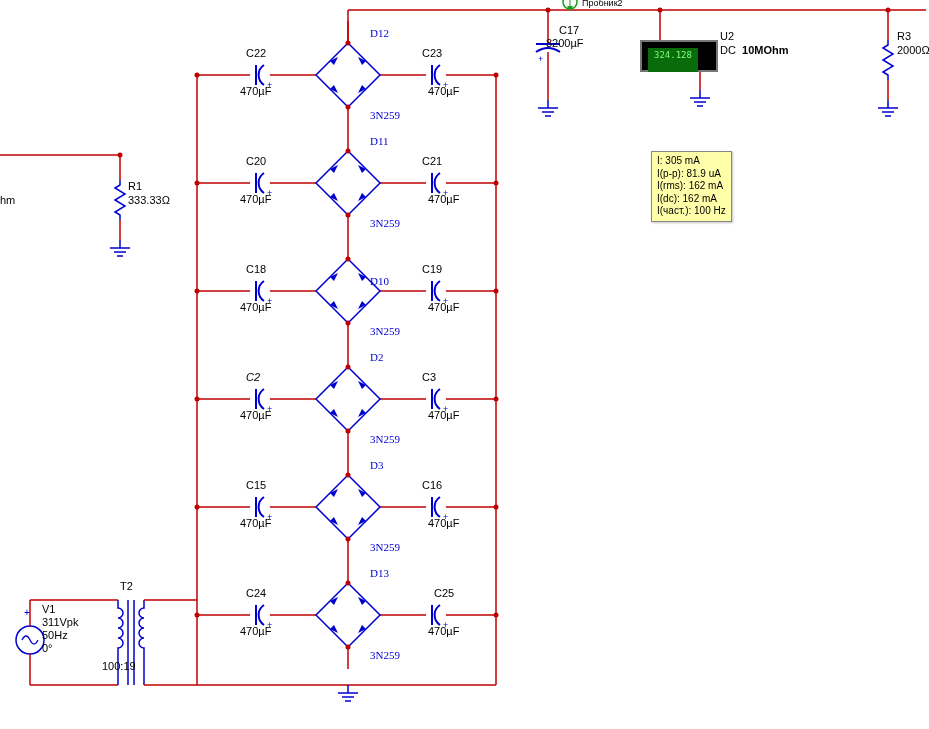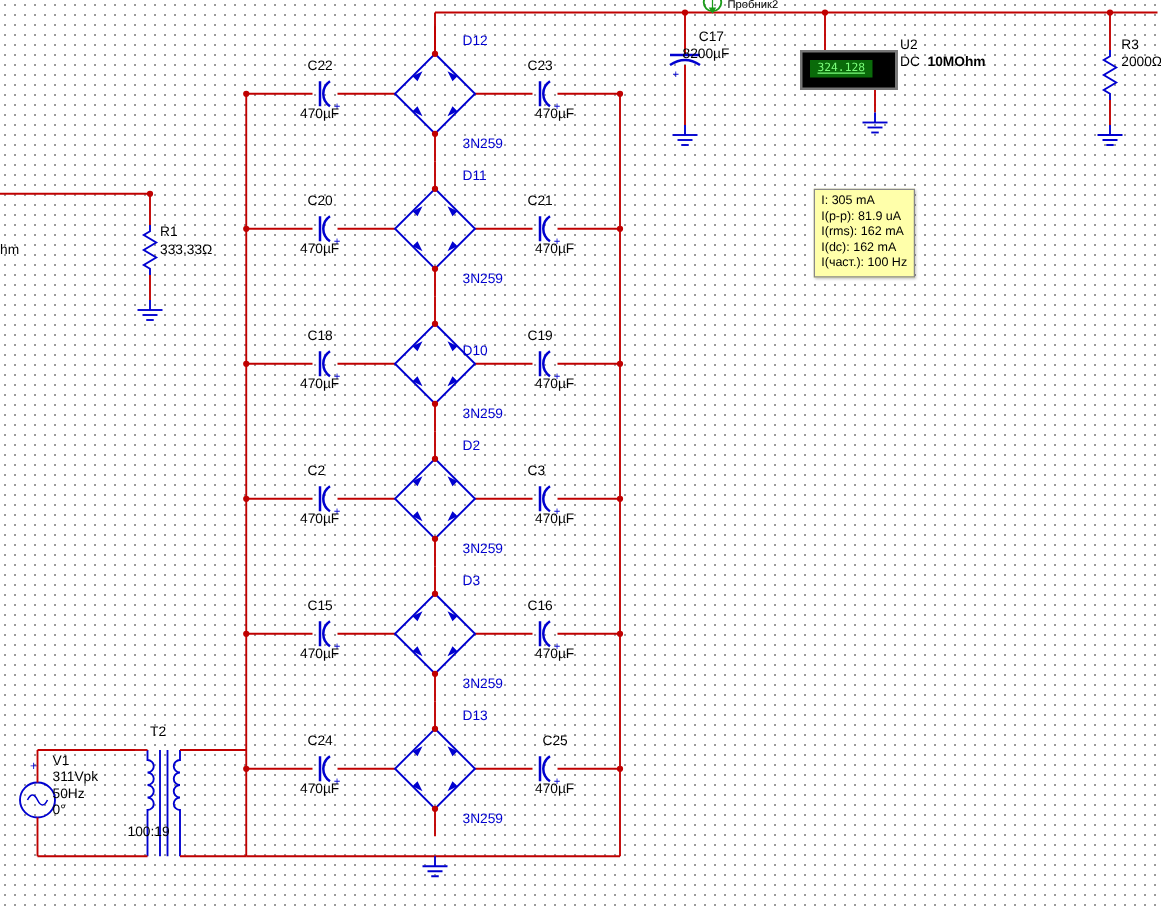--- a/index.html
+++ b/index.html
@@ -12,46 +12,45 @@
   }
   
   .grid{
     position:absolute;inset:0;
     background-image:radial-gradient(circle,#9a9a9a 0.6px,transparent 0.6px);
     background-size:8px 8px;
     background-position:0 0;
   }
   svg{position:absolute;top:0;left:0;}
   .lbl{position:absolute;font-size:11px;color:#000;white-space:nowrap;line-height:1.1;}
-  .blue{color:#0000d0;}
+  .blue{color:#0000d0;font-family:Liberation Serif, serif;}
   .tooltip{
     position:absolute;
     background:#ffffaa;
     border:1px solid #888;
     font-size:10px;
     padding:3px 5px;
     line-height:1.25;
     box-shadow:1px 1px 2px rgba(0,0,0,0.25);
   }
   .meter{
     position:absolute;
     width:74px;height:28px;
     background:#000;
     border:2px solid #777;
   }
   .meter .readout{
     position:absolute;left:6px;top:6px;
-    width:50px;height:14px;
+    width:50px;height:24px;
     background:#0a6b0a;
     color:#7cff7c;
     font-size:9px;
     text-align:center;
     line-height:14px;
     font-family:monospace;
-    text-decoration:underline;
   }
   .probe-label{font-size:9px;color:#000;}
 </style>
 </head>
 <body>
 
 <div class="grid"></div>
 
 <svg width="929" height="729">
   <defs>
@@ -308,21 +307,21 @@
     <div class="lbl" style="left: 422px; top: 155px;">C21</div>
     <div class="lbl" style="left: 428px; top: 193px;">470µF</div>
     <div class="lbl blue" style="left: 370px; top: 135px;">D11</div>
     <div class="lbl blue" style="left: 370px; top: 217px;">3N259</div>
     <div class="lbl" style="left: 246px; top: 263px;">C18</div>
     <div class="lbl" style="left: 240px; top: 301px;">470µF</div>
     <div class="lbl" style="left: 422px; top: 263px;">C19</div>
     <div class="lbl" style="left: 428px; top: 301px;">470µF</div>
     <div class="lbl blue" style="left: 370px; top: 243px; margin-top: 32px;">D10</div>
     <div class="lbl blue" style="left: 370px; top: 325px;">3N259</div>
-    <div class="lbl" style="left: 246px; top: 371px;">C2</div>
+    <div class="lbl" style="left: 246px; top: 371px; font-style: italic;">C2</div>
     <div class="lbl" style="left: 240px; top: 409px;">470µF</div>
     <div class="lbl" style="left: 422px; top: 371px;">C3</div>
     <div class="lbl" style="left: 428px; top: 409px;">470µF</div>
     <div class="lbl blue" style="left: 370px; top: 351px;">D2</div>
     <div class="lbl blue" style="left: 370px; top: 433px;">3N259</div>
     <div class="lbl" style="left: 246px; top: 479px;">C15</div>
     <div class="lbl" style="left: 240px; top: 517px;">470µF</div>
     <div class="lbl" style="left: 422px; top: 479px;">C16</div>
     <div class="lbl" style="left: 428px; top: 517px;">470µF</div>
     <div class="lbl blue" style="left: 370px; top: 459px;">D3</div>

